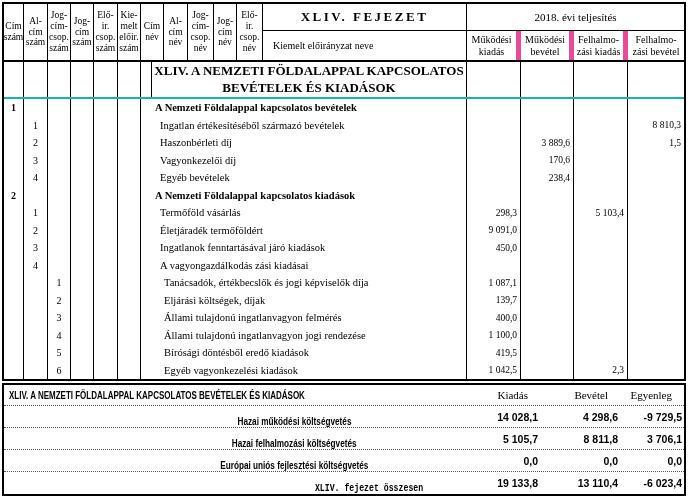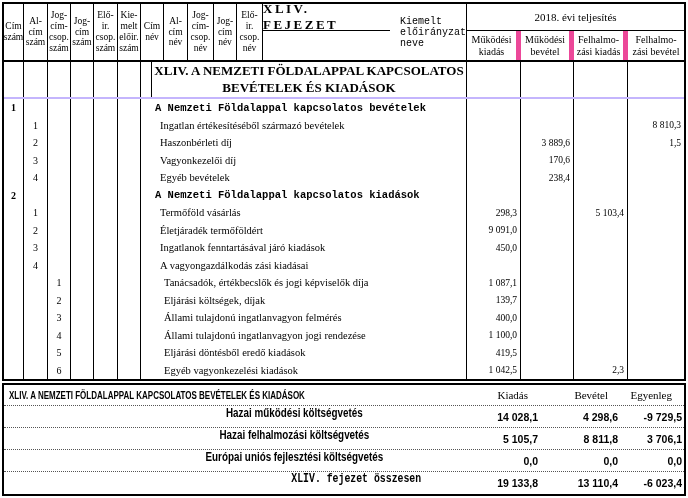--- a/index.html
+++ b/index.html
@@ -17,38 +17,38 @@
   
   .mhead { display: flex; height: 58px; border-bottom: 2px solid #000; }
   .hc {
     border-right: 1px solid #000;
     display: flex; align-items: center; justify-content: center;
     text-align: center; font-size: 9.5px; line-height: 1.15;
     white-space: pre-line; height: 100%;
   }
   .cw1{width:20px}.cw2{width:24px}.cw3{width:23px}.cw4{width:23px}.cw5{width:24px}.cw6{width:23px}
   .cw7{width:23px}.cw8{width:24px}.cw9{width:26px}.cw10{width:23px}.cw11{width:26px}
-  .hchapter { width: 204px; border-right: 1px solid #000; display: flex; flex-direction: row; }
+  .hchapter { width: 204px; border-right: 1px solid #000; display: flex; flex-direction: column; }
   .hchapter-top {
     height: 27px; border-bottom: 1px solid #000;
     display: flex; align-items: center; justify-content: center;
     font-weight: bold; font-size: 13px; letter-spacing: 2.5px;
   }
-  .hchapter-bottom { flex: 1; display: flex; align-items: center; padding-left: 10px; font-size: 10px; font-family: Liberation Mono, monospace; }
+  .hchapter-bottom { flex: 1; display: flex; align-items: center; padding-left: 10px; font-size: 10px; }
   .hvalues { flex: 1; display: flex; flex-direction: column; }
   .hyear { height: 27px; border-bottom: 1px solid #000; display: flex; align-items: center; justify-content: center; font-size: 11px; }
   .hvcols { flex: 1; display: flex; }
   .hv {
     border-right: 5px solid #ec4899; display: flex; align-items: center; justify-content: center;
     text-align: center; font-size: 10px; line-height: 1.2; white-space: pre-line; height: 100%;
   }
   .v1w{width:54px}.v2w{width:53px}.v3w{width:54px}.v4w{width:56px; border-right:none}
 
   
-  .trow { display: flex; height: 37px; border-bottom: 2px solid #c4b5fd; }
+  .trow { display: flex; height: 37px; border-bottom: 2px solid #14b8a6; }
   .trow .stub { height: 100%; border-right: 1px solid #000; }
   .tstub7 { width: 11px; border-right: 1px solid #000; height: 100%; }
   .ttitle {
     width: 315px; border-right: 1px solid #000; height: 100%;
     display: flex; flex-direction: column; align-items: center; justify-content: center;
     font-weight: bold; font-size: 13px; line-height: 1.3; text-align: center;
   }
   .tval { height: 100%; border-right: 1px solid #000; }
   .tval.v4w { border-right: none; }
 
@@ -56,21 +56,21 @@
   .brow { display: flex; height: 17.5px; }
   .bc {
     border-right: 1px solid #000; height: 100%;
     display: flex; align-items: center; justify-content: center; font-size: 10px;
   }
   .brow.bold .bc { font-weight: bold; }
   .bname {
     width: 326px; border-right: 1px solid #000; height: 100%;
     display: flex; align-items: center; font-size: 10.5px; white-space: nowrap; overflow: hidden;
   }
-  .bname.lvl1 { padding-left: 14px; font-weight: bold; font-family: Liberation Mono, monospace; }
+  .bname.lvl1 { padding-left: 14px; font-weight: bold; }
   .bname.lvl2 { padding-left: 19px; }
   .bname.lvl3 { padding-left: 23px; }
   .bval {
     border-right: 1px solid #000; height: 100%;
     display: flex; align-items: center; justify-content: flex-end;
     padding-right: 3px; font-size: 9.5px;
   }
   .bval.v4w { border-right: none; }
 
   
@@ -82,21 +82,21 @@
   .srow:not(:last-child) { border-bottom: 1px dotted #555; }
   .srow.shead { height: 21px; }
   .stitle { flex: 1; display: flex; align-items: center; padding-left: 5px; font-weight: bold; font-size: 10px; overflow: visible; white-space: nowrap; }
   .condL { transform: scaleX(0.80); transform-origin: left center; display: inline-block; }
   .cond  { transform: scaleX(0.82); display: inline-block; }
   .sch {
     font-family: "Liberation Serif", serif; font-size: 11px; font-weight: normal;
     display: flex; align-items: center; justify-content: flex-end; padding-right: 12px;
   }
   .sc1{width:95px}.sc2{width:80px}.sc3{width:64px}
-  .slabel { flex: 1; display: flex; align-items: flex-start; justify-content: center; padding-left: 140px; font-weight: bold; font-size: 12px; white-space: nowrap; }
+  .slabel { flex: 1; display: flex; align-items: flex-end; justify-content: center; padding-left: 140px; font-weight: bold; font-size: 10px; white-space: nowrap; }
   .slabel.total { justify-content: flex-end; padding-left: 0; padding-right: 10px; font-family: Liberation Mono, monospace; }
   .snum { display: flex; align-items: center; justify-content: flex-end; padding-right: 2px; font-weight: bold; font-size: 10.5px; }
 </style>
 </head>
 <body>
 
 <div class="page">
 
   <div class="mtable">
 
@@ -358,21 +358,21 @@
           <div class="bval v3w"></div>
           <div class="bval v4w"></div>
         </div>
         <div class="brow">
           <div class="bc cw1"></div>
           <div class="bc cw2"></div>
           <div class="bc cw3">5</div>
           <div class="bc cw4"></div>
           <div class="bc cw5"></div>
           <div class="bc cw6"></div>
-          <div class="bname lvl3">Eljárási döntésből eredő kiadások</div>
+          <div class="bname lvl3">Bírósági döntésből eredő kiadások</div>
           <div class="bval v1w">419,5</div>
           <div class="bval v2w"></div>
           <div class="bval v3w"></div>
           <div class="bval v4w"></div>
         </div>
         <div class="brow">
           <div class="bc cw1"></div>
           <div class="bc cw2"></div>
           <div class="bc cw3">6</div>
           <div class="bc cw4"></div>

